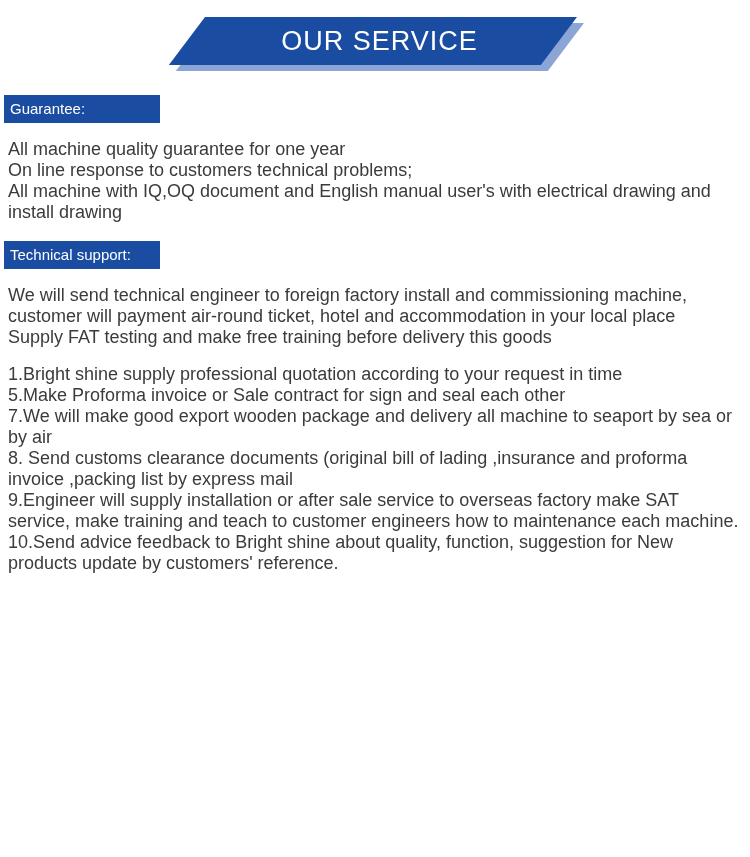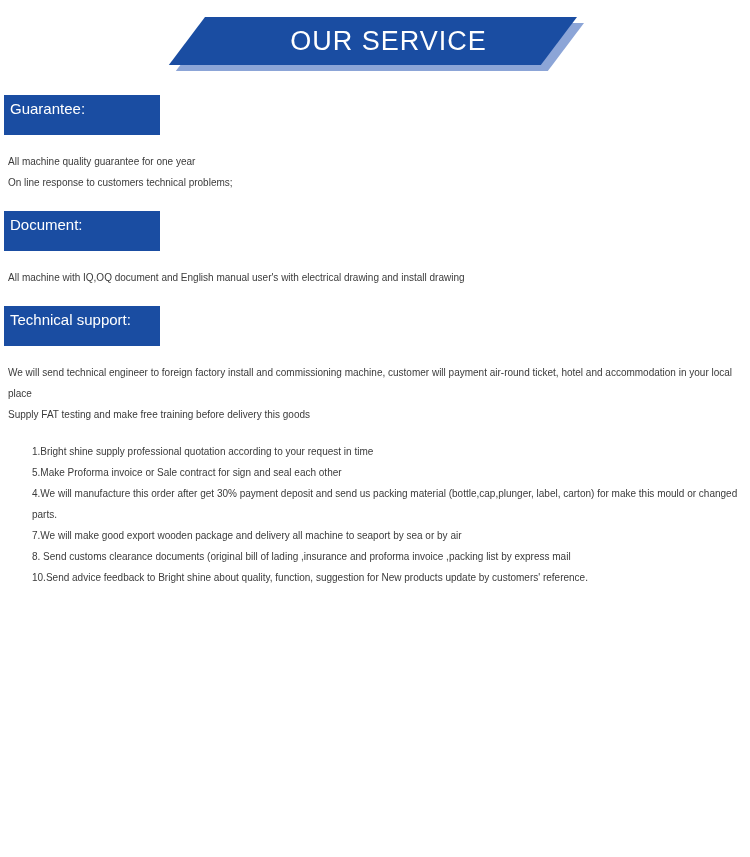--- a/index.html
+++ b/index.html
@@ -36,80 +36,79 @@
   .banner-main{
     position:absolute;
     left:205px; top:17px;
     width:372px; height:48px;
     background:var(--primary);
     transform:skewX(-37deg);
     transform-origin:top left;
   }
   .banner-title{
     position:absolute;
-    left:184px; top:17px;
+    left:175px; top:17px;
     width:409px; height:48px;
     display:flex;
     align-items:center;
     justify-content:center;
     color:#ffffff;
     font-size:27px;
     letter-spacing:1px;
     white-space:nowrap;
   }
 
   
   .section-bar{
     margin:18px 0 16px 4px;
     width:156px;
-    height:40px;
+    height:28px;
     line-height:28px;
     background:var(--primary);
     color:#ffffff;
     font-size:15px;
     padding-left:6px;
     white-space:nowrap;
     overflow:hidden;
   }
   .section-bar.wide{width:340px;}
 
   
   .para, .step{
-    font-size:10px;
+    font-size:18px;
     line-height:21px;
     color:var(--body-text);
     padding-left:8px;
     padding-right:5px;
   }
-  .steps{margin-top:16px;padding-left:24px;}
+  .steps{margin-top:16px;}
 </style>
 </head>
 <body>
 
 <div class="page">
 
   <div class="banner-wrap">
     <div class="banner-shadow"></div>
     <div class="banner-main"></div>
     <div class="banner-title">OUR SERVICE</div>
   </div>
 
   <div class="section-bar">Guarantee:</div>
   <div class="para">All machine quality guarantee for one year</div>
   <div class="para">On line response to customers technical problems;</div>
 
-  <div class="section-bar">Document:</div>
   <div class="para">All machine with IQ,OQ document and English manual user's with electrical drawing and install drawing</div>
 
   <div class="section-bar">Technical support:</div>
   <div class="para">We will send technical engineer to foreign factory install and commissioning machine, customer will payment air-round ticket, hotel and accommodation in your local place</div>
   <div class="para">Supply FAT testing and make free training before delivery this goods</div>
 
   <div class="steps">
     <div class="step">1.Bright shine supply professional quotation according to your request in time</div>
     <div class="step">5.Make Proforma invoice or Sale contract for sign and seal each other</div>
-    <div class="step">4.We will manufacture this order after get 30% payment deposit and send us packing material (bottle,cap,plunger, label, carton) for make this mould or changed parts.</div>
     <div class="step">7.We will make good export wooden package and delivery all machine to seaport by sea or by air</div>
     <div class="step">8. Send customs clearance documents (original bill of lading ,insurance and proforma invoice ,packing list by express mail</div>
+    <div class="step">9.Engineer will supply installation or after sale service to overseas factory make SAT service, make training and teach to customer engineers how to maintenance each machine.</div>
     <div class="step">10.Send advice feedback to Bright shine about quality, function, suggestion for New products update by customers' reference.</div>
   </div>
 
 </div>
 
 </body></html>

